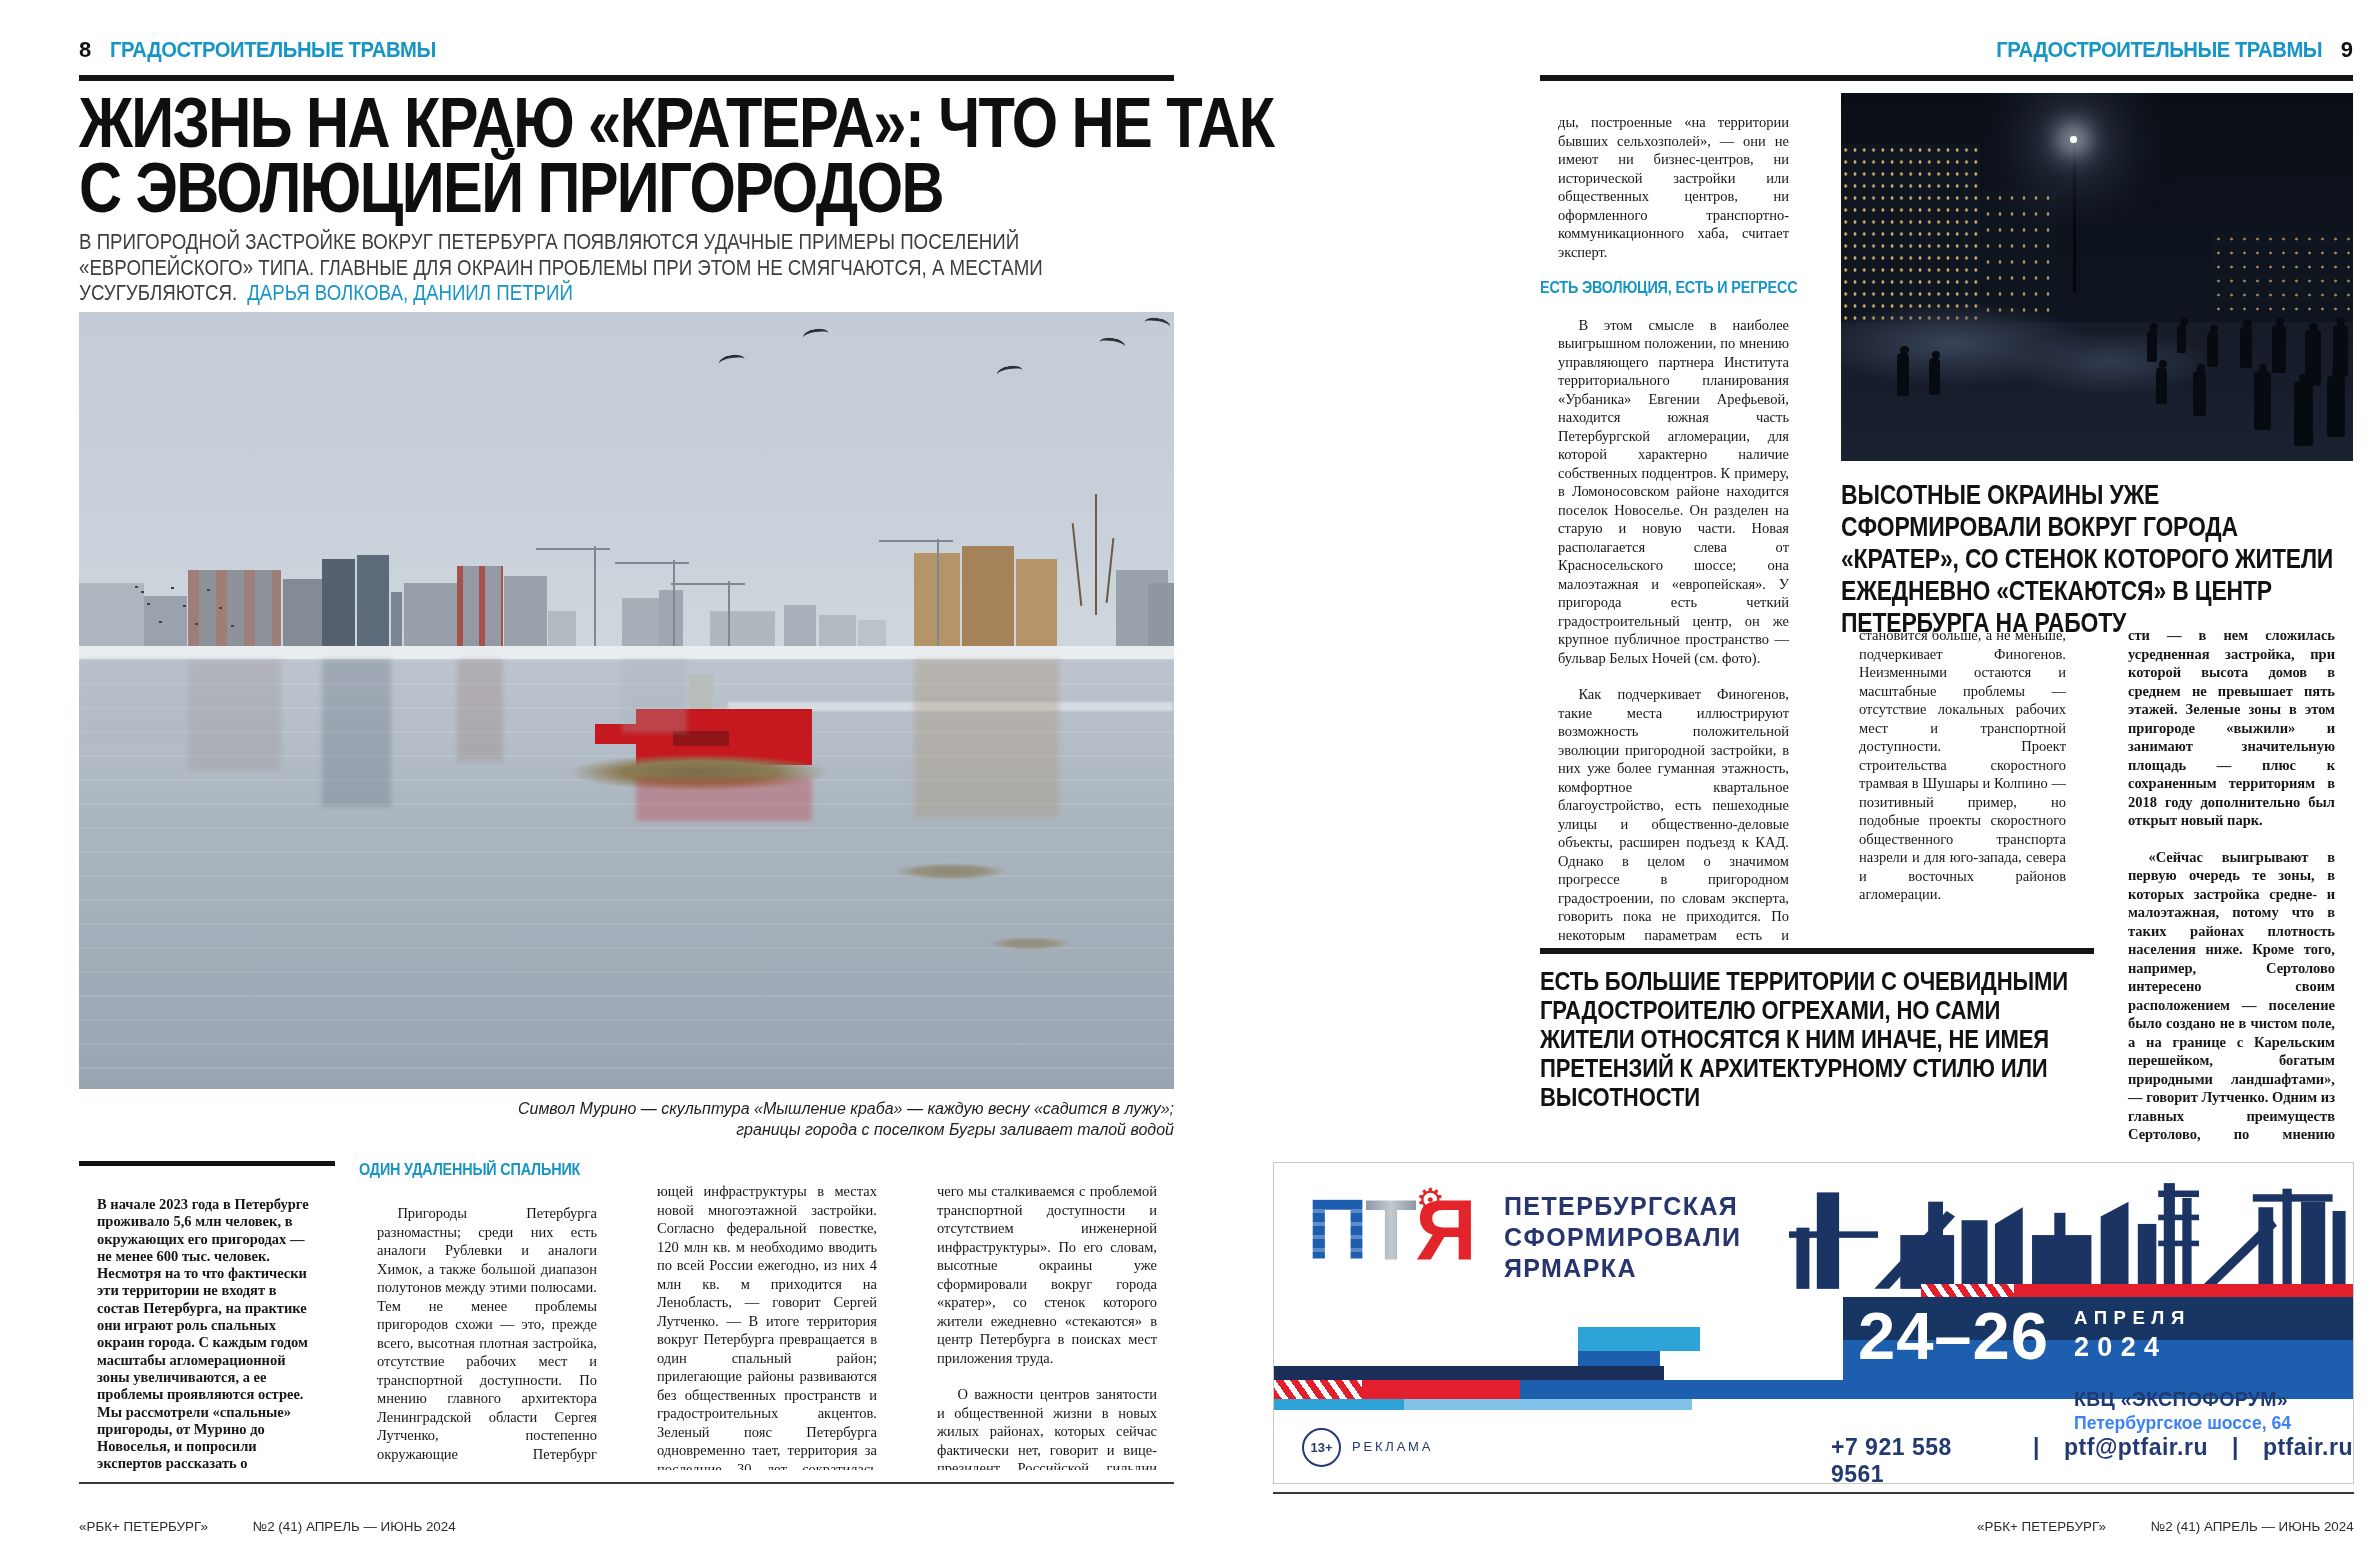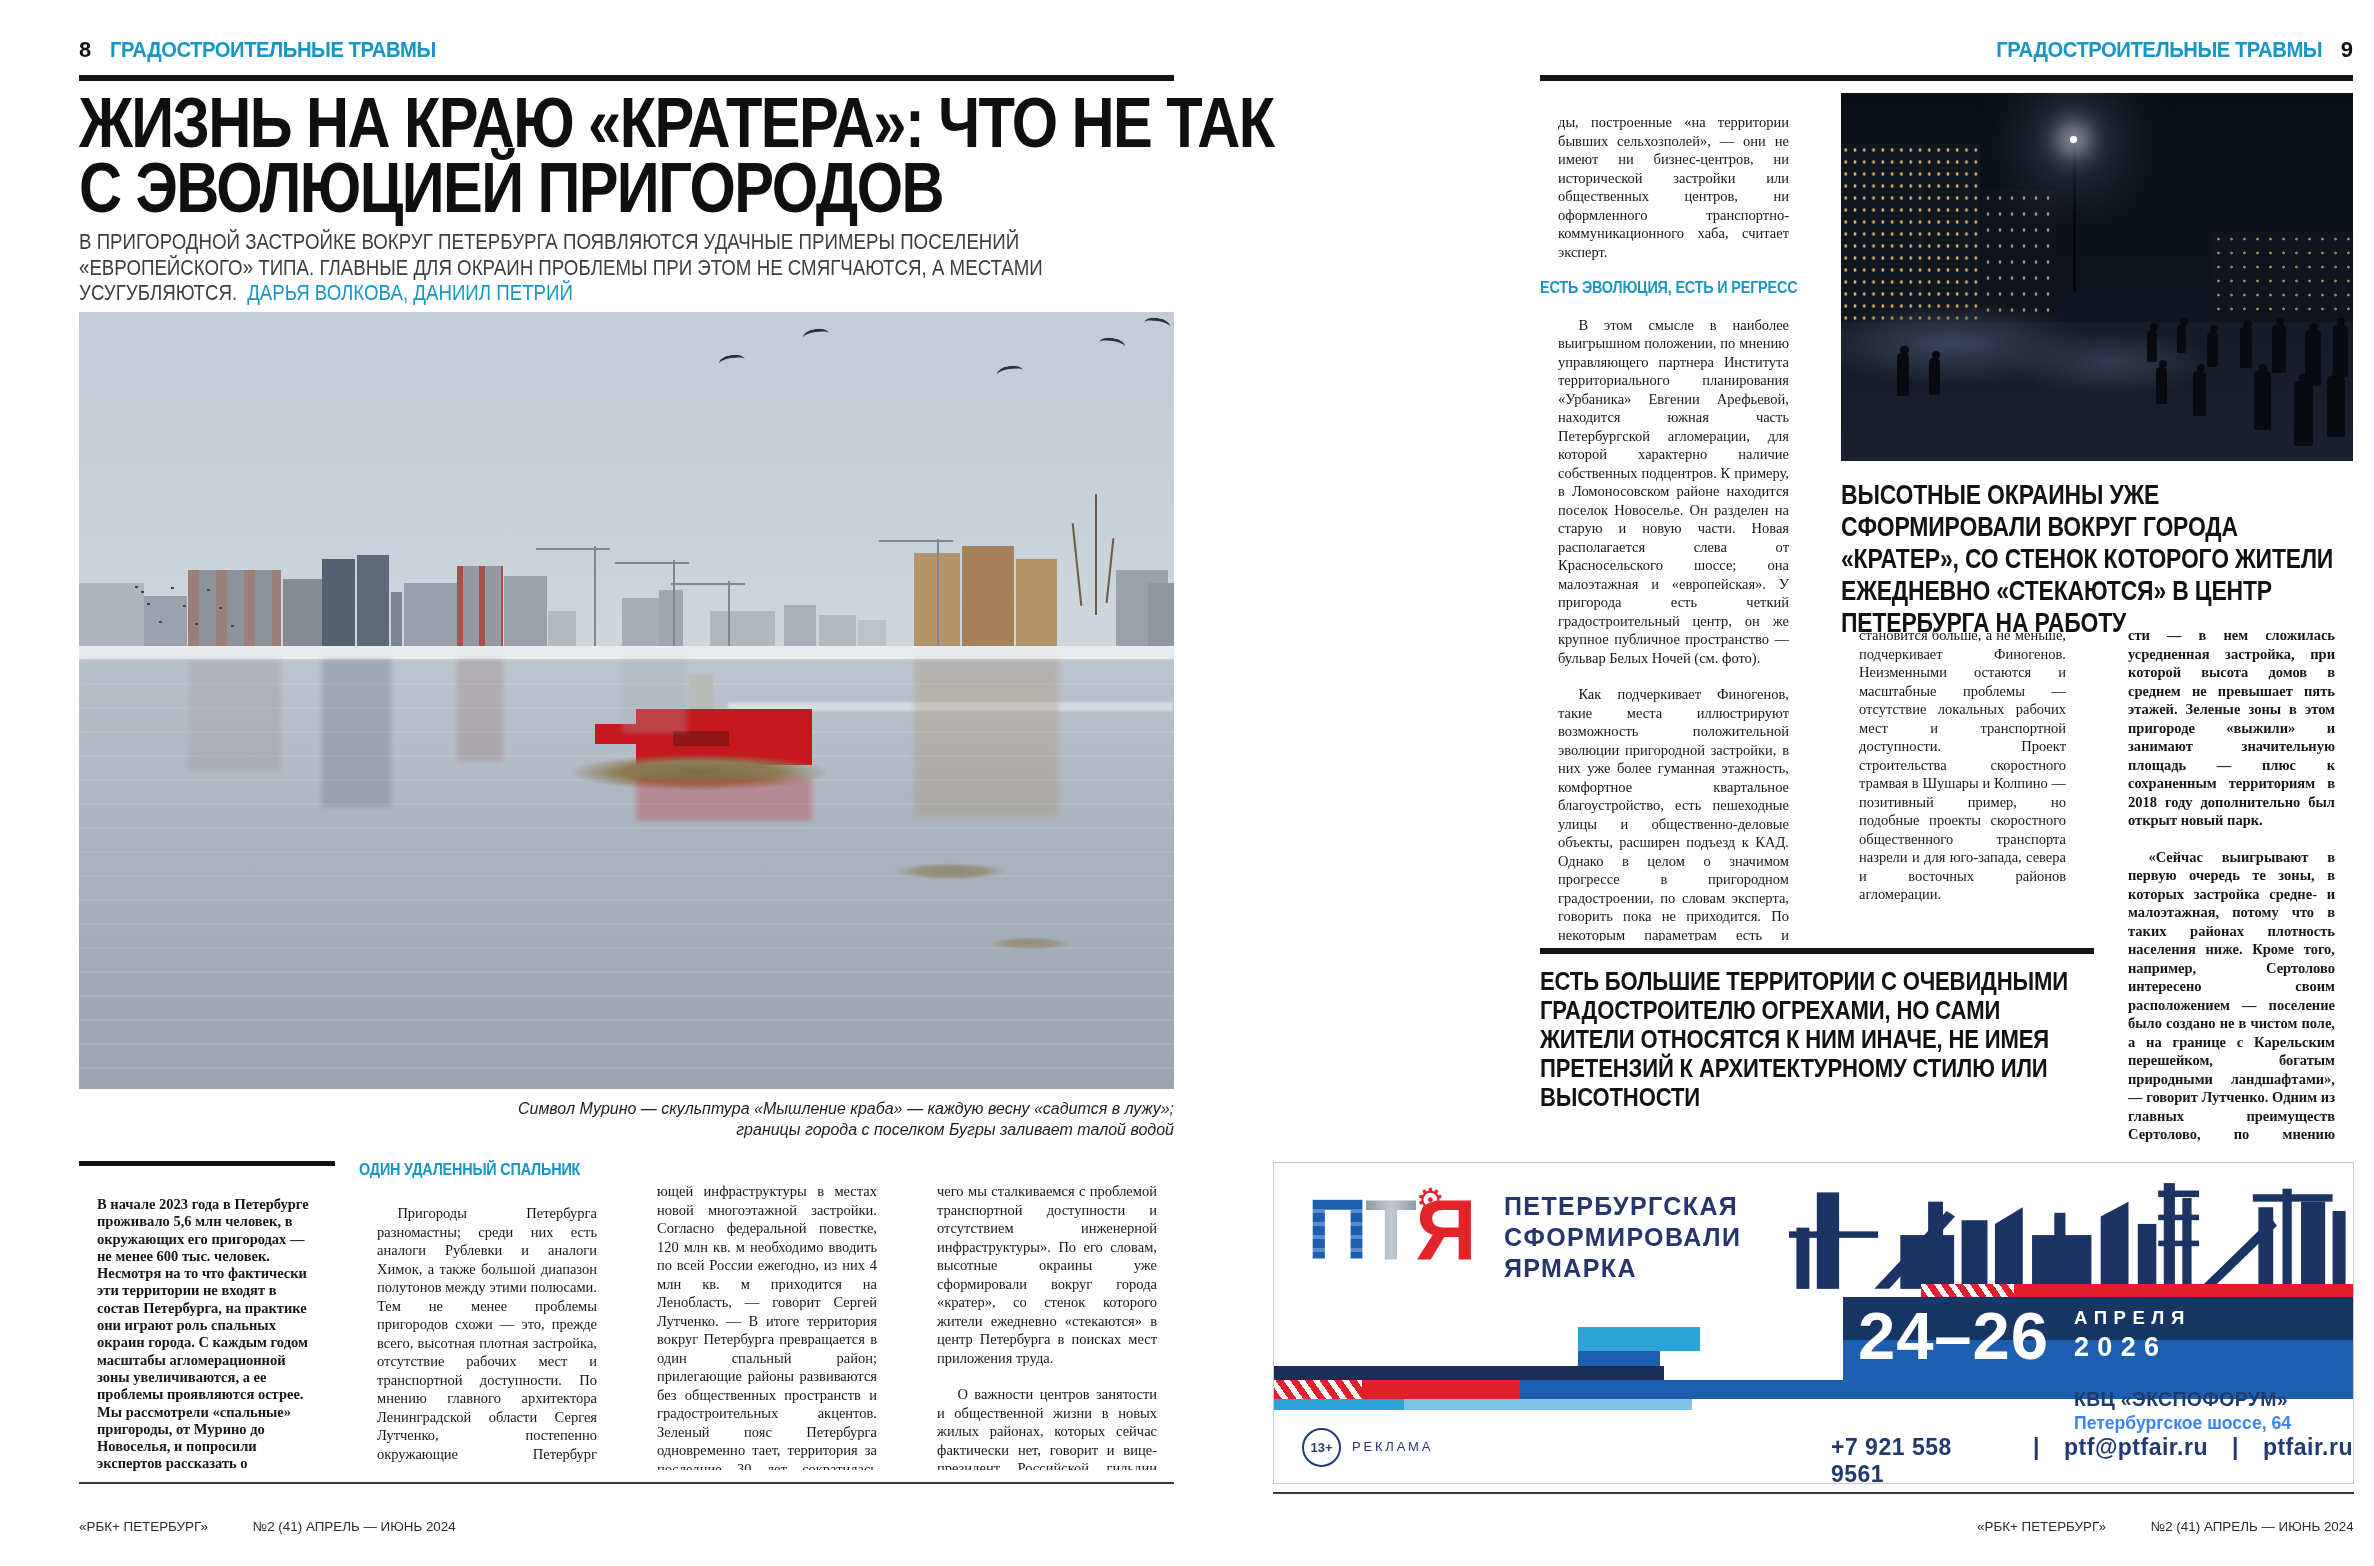--- a/index.html
+++ b/index.html
@@ -312,21 +312,21 @@
   <div class="bar" style="left:0px;top:236px;width:130px;height:11px;background:#2ea3d8;"></div>
   <div class="bar" style="left:130px;top:236px;width:288px;height:11px;background:#7fc4e8;"></div>
 
   <div class="bar hatch" style="left:647px;top:121px;width:93px;height:14px;"></div>
   <div class="bar" style="left:740px;top:121px;width:339px;height:14px;background:#e31e2d;"></div>
   <div class="bar" style="left:569px;top:134px;width:510px;height:43px;background:#173663;"></div>
   <div class="bar" style="left:569px;top:177px;width:510px;height:40px;background:#1d5fae;"></div>
 
   <div class="abs ad-dates" style="left:584px;top:139px;">24–26</div>
   <div class="abs ad-month" style="left:800px;top:144px;">АПРЕЛЯ</div>
-  <div class="abs ad-year" style="left:800px;top:169px;">2026</div>
+  <div class="abs ad-year" style="left:800px;top:169px;">2024</div>
   <div class="abs ad-venue" style="left:800px;top:225px;">КВЦ «ЭКСПОФОРУМ»</div>
   <div class="abs ad-address" style="left:800px;top:250px;">Петербургское шоссе, 64</div>
 
   <div class="abs agecircle" style="left:28px;top:265px;">13+</div>
   <div class="abs adlabel" style="left:78px;top:276px;">РЕКЛАМА</div>
   <div class="abs ad-contacts" style="left:557px;top:271px;">
     <span>+7 921 558 9561</span>
     <span>|</span>
     <span>ptf@ptfair.ru</span>
     <span>|</span>

